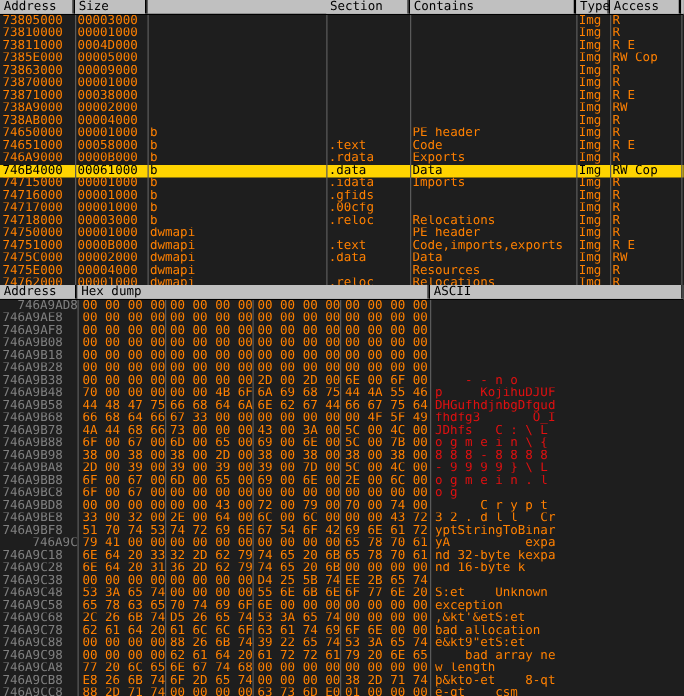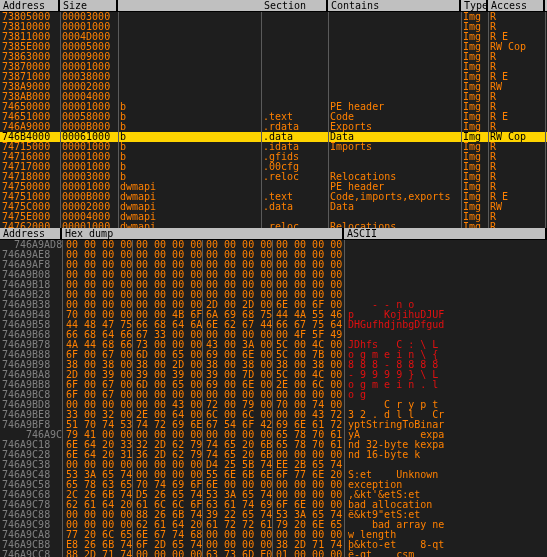--- a/index.html
+++ b/index.html
@@ -269,20 +269,21 @@
         <div class="c" style="left: 328px; width: 133px;">Data</div>
         <div class="c" style="left: 461px; width: 27px;">Img</div>
         <div class="c" style="left: 488px; width: 57px;">RW</div>
         <div class="c" style="left: 545px; width: 52px;">RWE Cop</div>
       </div>
       <div class="row">
         <div class="c" style="left: 0px; width: 60px;">7475E000</div>
         <div class="c" style="left: 60px; width: 58px;">00004000</div>
         <div class="c" style="left: 118px; width: 143px;">dwmapi</div>
         <div class="c" style="left: 261px; width: 67px; margin-top: 17px;">.rsrc</div>
+        <div class="c" style="left: 328px; width: 133px;">Resources</div>
         <div class="c" style="left: 461px; width: 27px;">Img</div>
         <div class="c" style="left: 488px; width: 57px;">R</div>
         <div class="c" style="left: 545px; width: 52px;">RWE Cop</div>
       </div>
       <div class="row">
         <div class="c" style="left: 0px; width: 60px;">74762000</div>
         <div class="c" style="left: 60px; width: 58px;">00001000</div>
         <div class="c" style="left: 118px; width: 143px;">dwmapi</div>
         <div class="c" style="left: 261px; width: 67px;">.reloc</div>
         <div class="c" style="left: 328px; width: 133px;">Relocations</div>
@@ -378,20 +379,21 @@
         <div class="c hx" style="left: 204px; width: 70px; padding-left: 2px;"><span class="bytes">6E 62 67 44</span></div>
         <div class="c hx" style="left: 274px; width: 70px; padding-left: 2px;"><span class="bytes">66 67 75 64</span></div>
         <div class="c asc-red" style="left: 346px; width: 200px; white-space: pre;">DHGufhdjnbgDfgud</div>
       </div>
       <div class="row">
         <div class="c addr" style="left: 0px; width: 62px;">746A9B68</div>
         <div class="c hx" style="left: 64px; width: 70px; padding-left: 2px;"><span class="bytes">66 68 64 66</span></div>
         <div class="c hx" style="left: 134px; width: 70px; padding-left: 2px;"><span class="bytes">67 33 00 00</span></div>
         <div class="c hx" style="left: 204px; width: 70px; padding-left: 2px;"><span class="bytes">00 00 00 00</span></div>
         <div class="c hx" style="left: 274px; width: 70px; padding-left: 2px;"><span class="bytes">00 4F 5F 49</span></div>
+        <div class="c asc-red" style="left: 346px; width: 200px; white-space: pre;">fhdfg3       O_I</div>
       </div>
       <div class="row">
         <div class="c addr" style="left: 0px; width: 62px;">746A9B78</div>
         <div class="c hx" style="left: 64px; width: 70px; padding-left: 2px;"><span class="bytes">4A 44 68 66</span></div>
         <div class="c hx" style="left: 134px; width: 70px; padding-left: 2px;"><span class="bytes">73 00 00 00</span></div>
         <div class="c hx" style="left: 204px; width: 70px; padding-left: 2px;"><span class="bytes">43 00 3A 00</span></div>
         <div class="c hx" style="left: 274px; width: 70px; padding-left: 2px;"><span class="bytes">5C 00 4C 00</span></div>
         <div class="c asc-red" style="left: 346px; width: 200px; white-space: pre;">JDhfs   C : \ L</div>
       </div>
       <div class="row">

